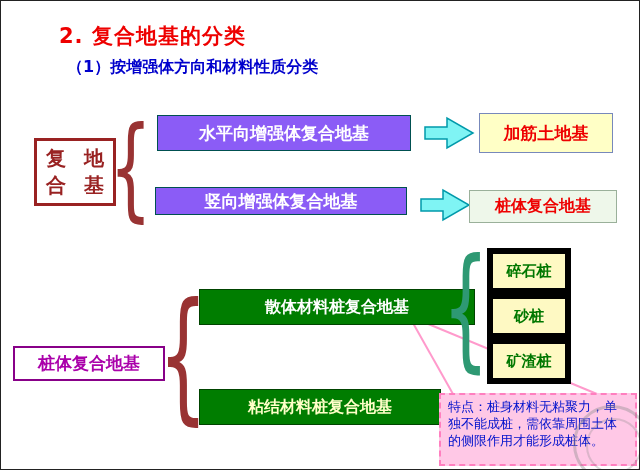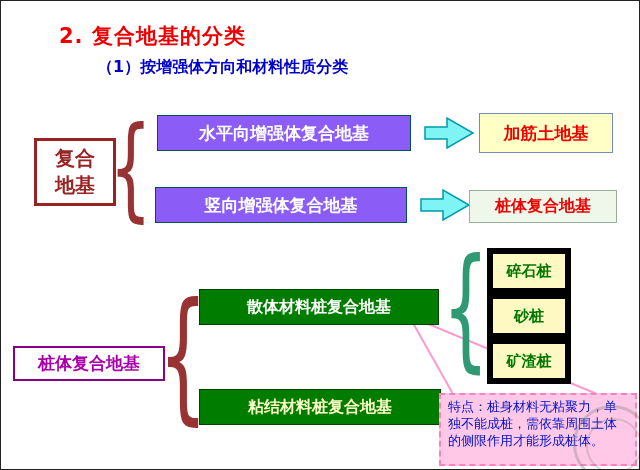--- a/index.html
+++ b/index.html
@@ -1,29 +1,29 @@
 <!DOCTYPE html>
 <html><head>
 <meta charset="utf-8">
 <style>
   html,body{margin:0;padding:0;background:#888;}
   body{font-family:"DejaVu Sans","Liberation Sans",sans-serif;}
   .slide{position:relative;width:640px;height:470px;background:#ffffff;border:1px solid #222;box-sizing:border-box;overflow:hidden;margin:0 auto;}
   .abs{position:absolute;box-sizing:border-box;}
   .title{left:58px;top:21px;font-size:21px;font-weight:bold;color:#ee0000;letter-spacing:1px;}
-  .subtitle{left:66px;top:56px;font-size:16px;font-weight:bold;color:#0000cc;margin-left:30px;}
+  .subtitle{left:66px;top:56px;font-size:16px;font-weight:bold;color:#0000cc;}
   .box{display:flex;align-items:center;justify-content:center;text-align:center;font-weight:bold;}
-  .root-box{left:33px;top:137px;width:82px;height:68px;border:3px solid #992222;color:#992222;font-size:20px;flex-direction:column;line-height:1.35;background:#fff;}
+  .root-box{left:33px;top:137px;width:82px;height:68px;border:3px solid #992222;color:#992222;font-size:20px;flex-direction:row;line-height:1.35;background:#fff;}
   .teal{background:#8b5cf6;border:1px solid #005050;color:#ffffff;font-size:17px;}
   .teal1{left:156px;top:114px;width:254px;height:36px;}
-  .teal2{left:154px;top:186px;width:252px;height:36px;font-family:Liberation Serif, serif;}
+  .teal2{left:154px;top:186px;width:252px;height:28px;font-family:Liberation Serif, serif;}
   .result1{left:478px;top:112px;width:134px;height:40px;background:#ffffc6;border:1px solid #7788bb;color:#ee0000;font-size:17px;}
   .result2{left:468px;top:189px;width:148px;height:33px;background:#eef7ea;border:1px solid #9ab09a;color:#ee0000;font-size:16px;}
   .green{background:#007d00;border:1px solid #004400;font-size:16px;}
-  .green1{left:198px;top:288px;width:240px;height:36px;color:#ffffff;}
+  .green1{left:198px;top:288px;width:276px;height:36px;color:#ffffff;}
   .green2{left:198px;top:388px;width:242px;height:36px;color:#ffffc8;}
   .purple-box{left:12px;top:345px;width:152px;height:35px;border:2px solid #880088;color:#aa00aa;font-size:17px;background:#fff;}
   .pile{width:84px;height:46px;background:#fef9c3;border:6px solid #000000;color:#007700;font-size:15px;left:486px;}
   .pile1{top:247px;} .pile2{top:292px;} .pile3{top:337px;}
   .note{left:438px;top:392px;width:198px;height:73px;background:#ffc8e6;border:2px dashed #ff7fbf;color:#0011cc;font-size:13px;font-weight:normal;line-height:1.3;padding:4px 7px;text-align:left;overflow:hidden;}
   .brace{display:flex;align-items:center;justify-content:center;font-weight:normal;pointer-events:none;}
   .brace span{display:block;}
   .brace-1{left:110px;top:110px;width:40px;height:112px;color:#993333;}
   .brace-1 span{font-size:112px;line-height:112px;transform:scaleX(0.6);}
   .brace-2{left:162px;top:284px;width:40px;height:142px;color:#993333;}

